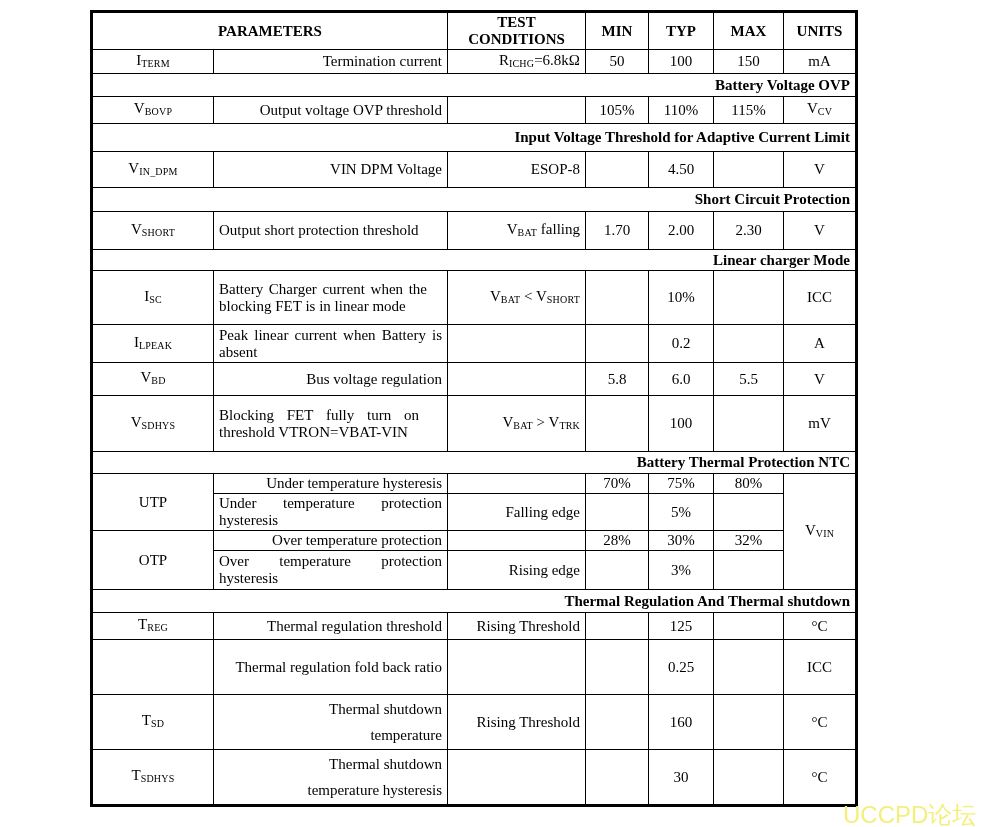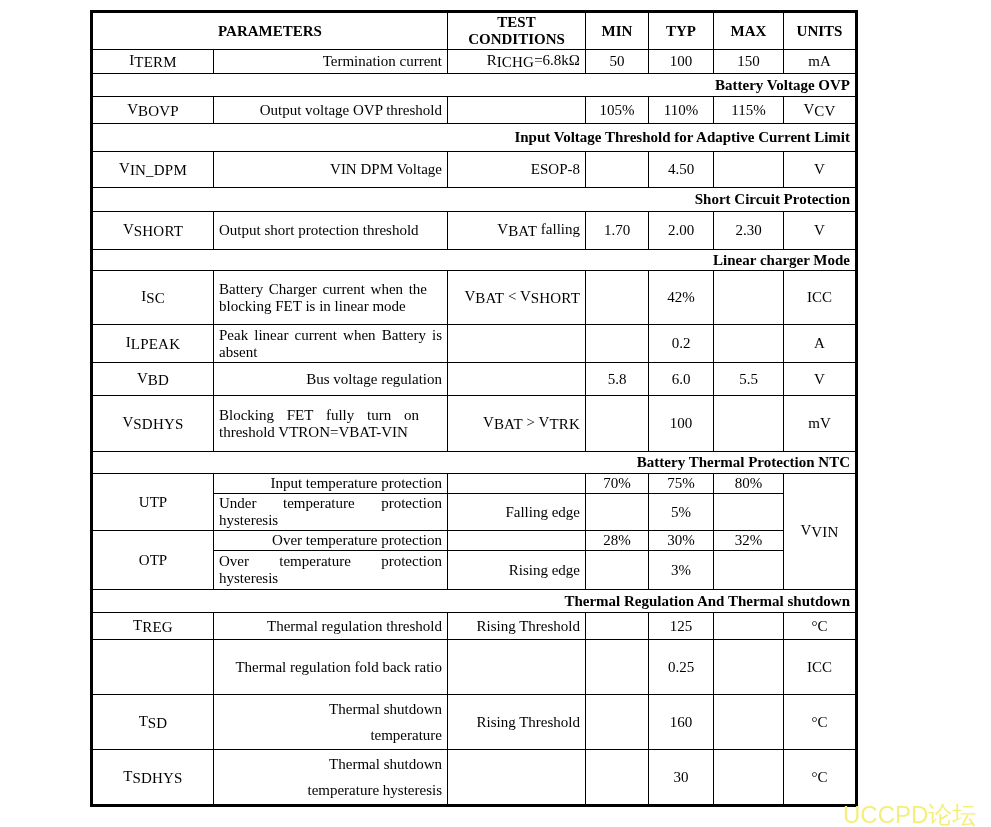--- a/index.html
+++ b/index.html
@@ -10,21 +10,21 @@
         border:3px solid #000;font-size:15px;line-height:17px;}
   table.spec td{border:1px solid #000;padding:1px 5px;vertical-align:middle;overflow:hidden;}
   td.hdr{font-weight:bold;text-align:center;padding:2px 2px;}
   td.sec{font-weight:bold;text-align:right;padding-left:6px;}
   td.sym{text-align:center;}
   td.desc{text-align:right;}
   td.just{text-align:justify;}
   td.cond{text-align:right;padding-left:8px;}
   td.val{text-align:center;}
   td.unit{text-align:center;}
-  .sub{font-size:15px;vertical-align:-2px;letter-spacing:0.2px;}
+  .sub{font-size:10px;vertical-align:-2px;letter-spacing:0.2px;}
   tr.lh26 td.desc{line-height:26px;}
   .narrow{display:inline-block;max-width:175px;}
   .wm{position:absolute;left:843px;top:799px;font-family:"Liberation Sans","DejaVu Sans",sans-serif;
       font-size:24px;white-space:nowrap;}
 </style>
 </head>
 <body>
 
 <div class="page">
   <table class="spec">
@@ -102,21 +102,21 @@
 
     <tr style="height:21px">
       <td class="sec" colspan="7">Linear charger Mode</td>
     </tr>
 
     <tr style="height:54px">
       <td class="sym"><span>I</span><span class="sub">SC</span></td>
       <td class="desc just"><span class="narrow" style="max-width:208px">Battery Charger current when the blocking FET is in linear mode</span></td>
       <td class="cond"><span>V</span><span class="sub">BAT</span><span> &lt; </span><span>V</span><span class="sub">SHORT</span></td>
       <td class="val"></td>
-      <td class="val">42%</td>
+      <td class="val">10%</td>
       <td class="val"></td>
       <td class="unit">ICC</td>
     </tr>
 
     <tr style="height:38px">
       <td class="sym"><span>I</span><span class="sub">LPEAK</span></td>
       <td class="desc just">Peak linear current when Battery is absent</td>
       <td class="cond"></td>
       <td class="val"></td>
       <td class="val">0.2</td>
@@ -143,21 +143,21 @@
       <td class="val"></td>
       <td class="unit">mV</td>
     </tr>
 
     <tr style="height:22px">
       <td class="sec" colspan="7">Battery Thermal Protection NTC</td>
     </tr>
 
     <tr style="height:19px">
       <td class="sym" rowspan="2">UTP</td>
-      <td class="desc">Input temperature protection</td>
+      <td class="desc">Under temperature hysteresis</td>
       <td class="cond"></td>
       <td class="val">70%</td>
       <td class="val">75%</td>
       <td class="val">80%</td>
       <td class="unit" rowspan="4"><span>V</span><span class="sub">VIN</span></td>
     </tr>
 
     <tr style="height:37px">
       <td class="desc just">Under temperature protection hysteresis</td>
       <td class="cond">Falling edge</td>

